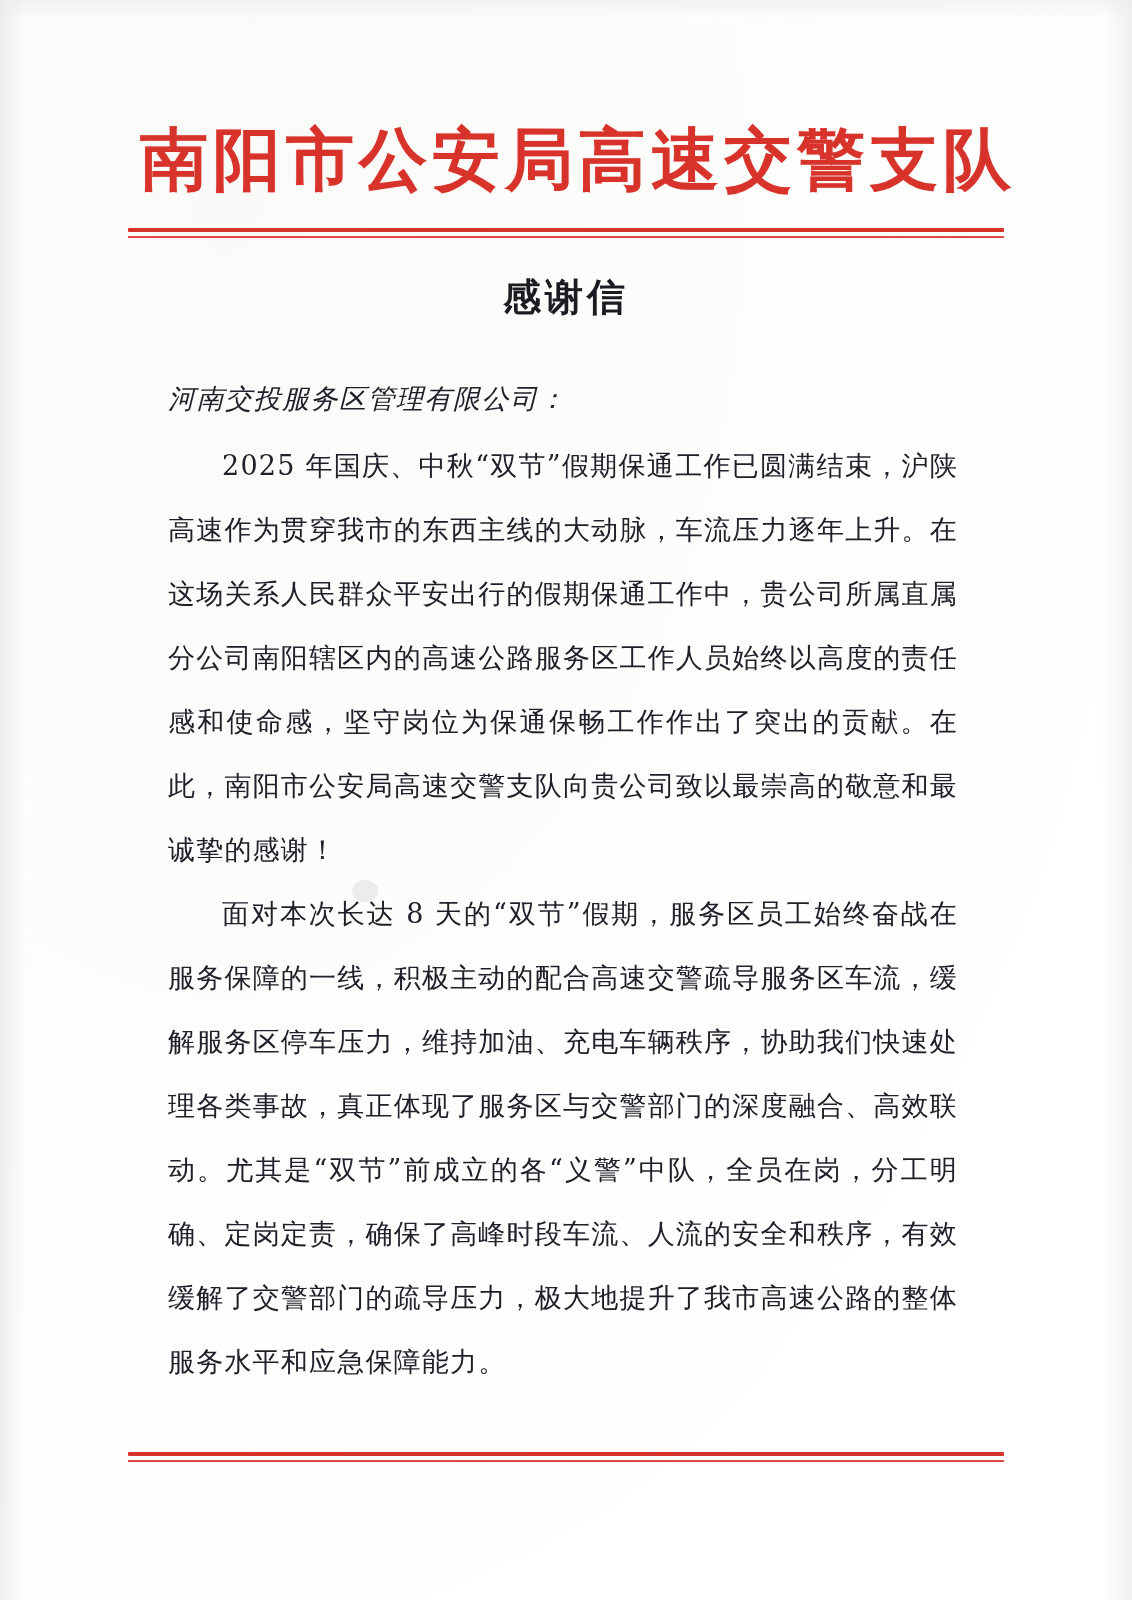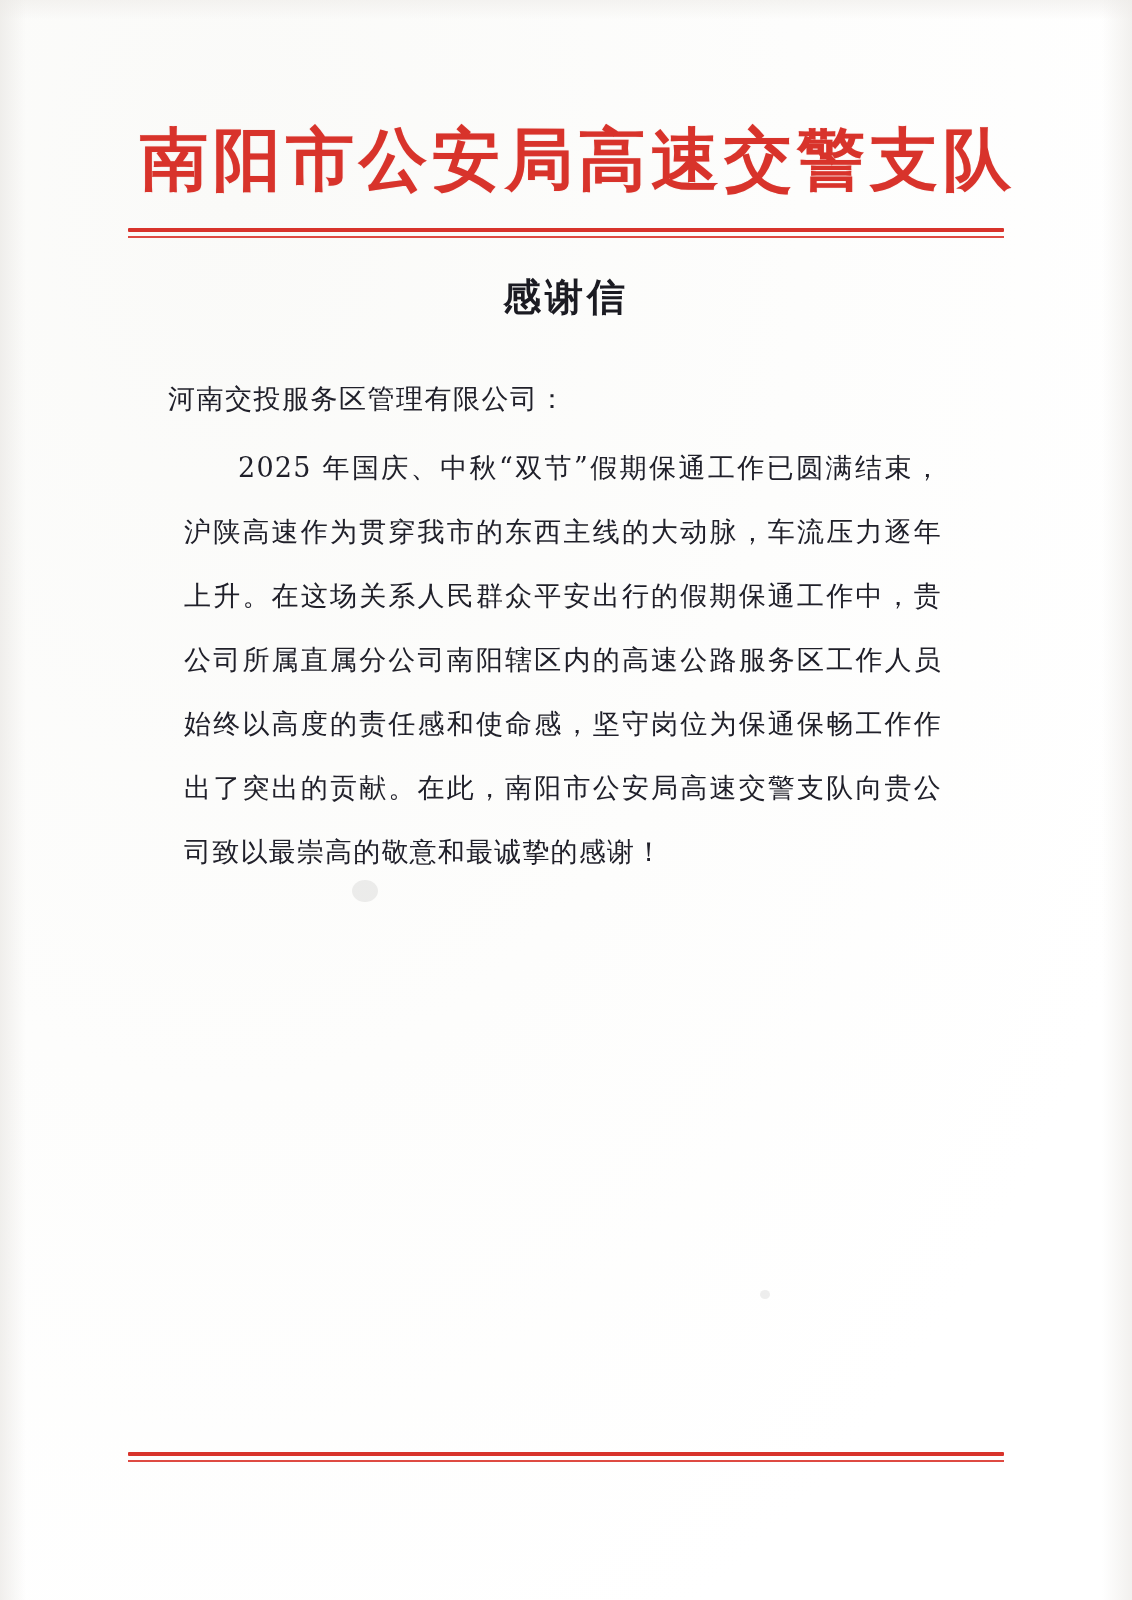--- a/index.html
+++ b/index.html
@@ -104,29 +104,30 @@
     left: 168px;
     width: 790px;
     color: #20202a;
     font-family: "DejaVu Serif", "Liberation Serif", serif;
   }
   .salutation {
     font-size: 27px;
     line-height: 1.55;
     letter-spacing: 1.5px;
     margin-bottom: 14px;
+    font-style: italic;
   }
   .para {
     font-size: 27px;
     line-height: 64px;
     letter-spacing: 1.2px;
     text-align: justify;
     text-justify: inter-ideograph;
     text-indent: 2em;
-    margin: 16px;
+    margin: 0;
   }
 
   
   #footer-rule { top: 1452px; }
   #footer-rule .rule-thick { height: 4px; }
   #footer-rule .rule-thin { height: 2px; }
 
   
   .speck {
     position: absolute;
@@ -154,20 +155,21 @@
     <div class="rule-thin"></div>
   </div>
 
   <div class="doc-title">感谢信</div>
 
   <div class="body-block">
     <div class="salutation">河南交投服务区管理有限公司：</div>
 
     <p class="para">2025 年国庆、中秋“双节”假期保通工作已圆满结束，沪陕高速作为贯穿我市的东西主线的大动脉，车流压力逐年上升。在这场关系人民群众平安出行的假期保通工作中，贵公司所属直属分公司南阳辖区内的高速公路服务区工作人员始终以高度的责任感和使命感，坚守岗位为保通保畅工作作出了突出的贡献。在此，南阳市公安局高速交警支队向贵公司致以最崇高的敬意和最诚挚的感谢！</p>
 
+    <p class="para">面对本次长达 8 天的“双节”假期，服务区员工始终奋战在服务保障的一线，积极主动的配合高速交警疏导服务区车流，缓解服务区停车压力，维持加油、充电车辆秩序，协助我们快速处理各类事故，真正体现了服务区与交警部门的深度融合、高效联动。尤其是“双节”前成立的各“义警”中队，全员在岗，分工明确、定岗定责，确保了高峰时段车流、人流的安全和秩序，有效缓解了交警部门的疏导压力，极大地提升了我市高速公路的整体服务水平和应急保障能力。</p>
 
   </div>
 
   <div class="rule-double" id="footer-rule">
     <div class="rule-thick"></div>
     <div class="rule-gap"></div>
     <div class="rule-thin"></div>
   </div>
 
   <div class="speck" style="left:352px; top:880px; width:26px; height:22px;"></div>

